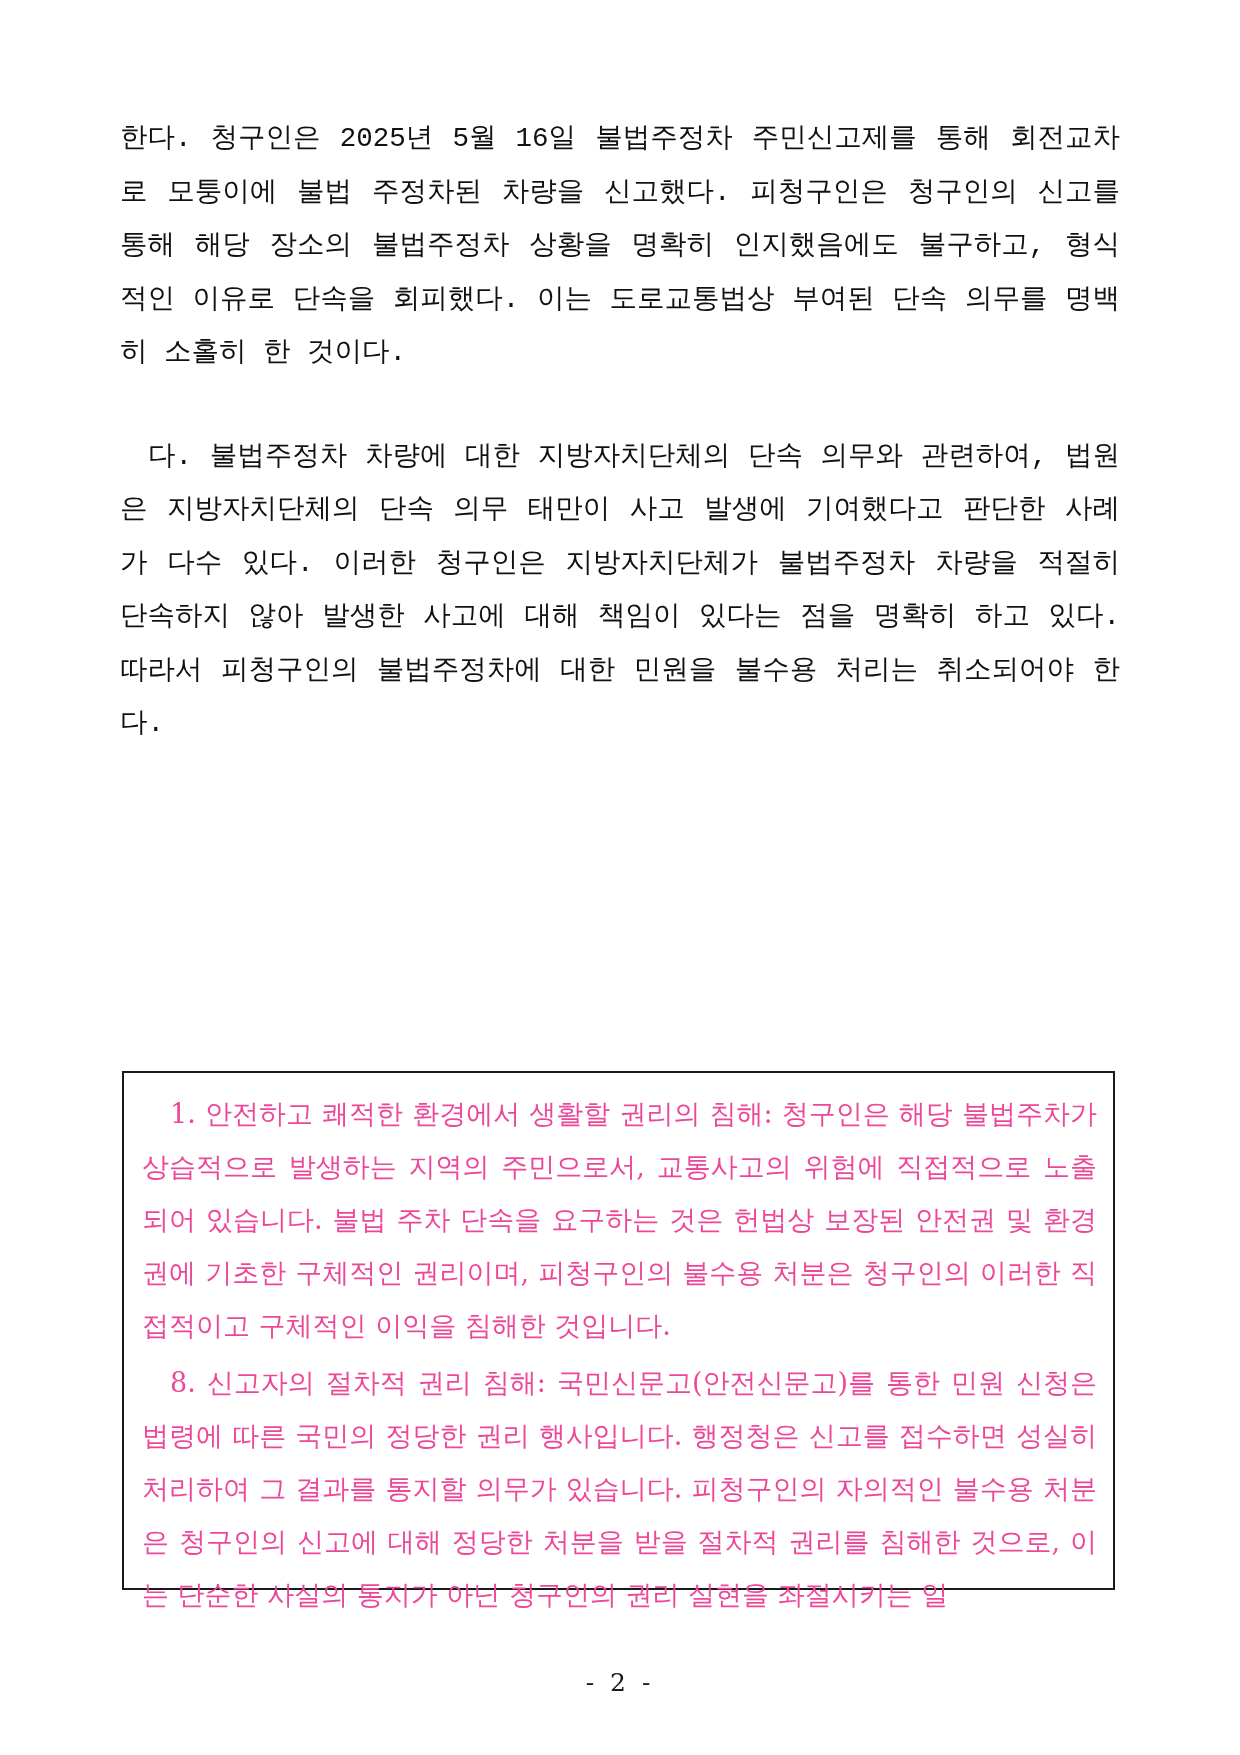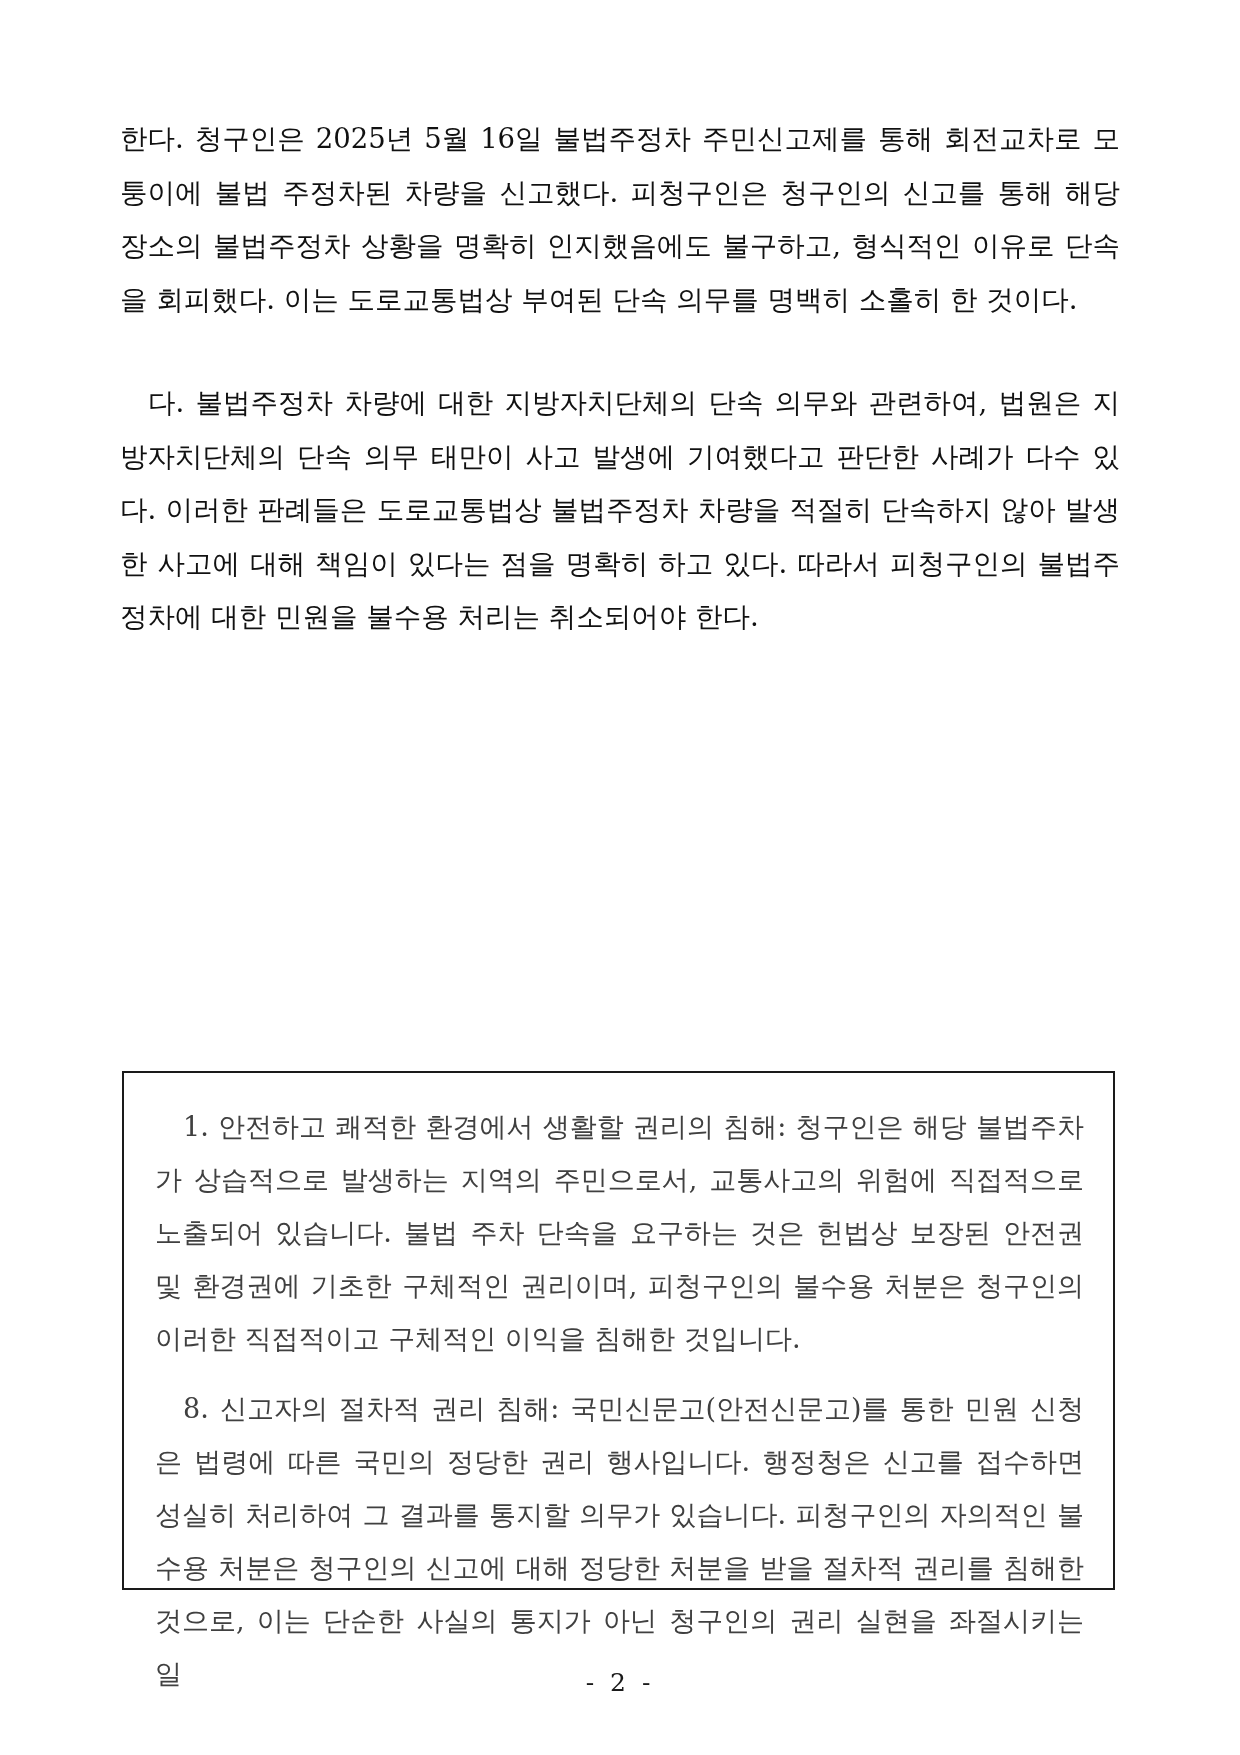--- a/index.html
+++ b/index.html
@@ -37,20 +37,21 @@
   .para {
     font-size: 27.5px;
     line-height: 53.5px;
     text-align: justify;
     text-justify: inter-character;
     text-align-last: left;
     word-break: break-all;
     letter-spacing: 0px;
     margin: 0;
     color: #111;
+    font-family: Liberation Mono, monospace;
   }
 
   .para.indent {
     text-indent: 28px;
   }
   .gap-med   { height: 50px; }
 
   
   .quote-box {
     position: absolute;
@@ -68,23 +69,23 @@
     width: 963px;
   }
 
   .quote-para {
     font-size: 27px;
     line-height: 53px;
     text-align: justify;
     text-justify: inter-character;
     text-align-last: left;
     word-break: break-all;
-    margin: 17px;
+    margin: 4px;
     text-indent: 28px;
-    color: #404040;
+    color: #ec4899;
   }
 
   .footer {
     position: absolute;
     left: 0;
     top: 1668px;
     width: 1240px;
     text-align: center;
     font-size: 25px;
     letter-spacing: 4px;
@@ -96,21 +97,21 @@
 <body>
 
 <div class="page">
 
   <div class="content">
 
     <p class="para">한다. 청구인은 2025년 5월 16일 불법주정차 주민신고제를 통해 회전교차로 모퉁이에 불법 주정차된 차량을 신고했다. 피청구인은 청구인의 신고를 통해 해당 장소의 불법주정차 상황을 명확히 인지했음에도 불구하고, 형식적인 이유로 단속을 회피했다. 이는 도로교통법상 부여된 단속 의무를 명백히 소홀히 한 것이다.</p>
 
     <div class="gap-med"></div>
 
-    <p class="para indent">다. 불법주정차 차량에 대한 지방자치단체의 단속 의무와 관련하여, 법원은 지방자치단체의 단속 의무 태만이 사고 발생에 기여했다고 판단한 사례가 다수 있다. 이러한 판례들은 도로교통법상 불법주정차 차량을 적절히 단속하지 않아 발생한 사고에 대해 책임이 있다는 점을 명확히 하고 있다. 따라서 피청구인의 불법주정차에 대한 민원을 불수용 처리는 취소되어야 한다.</p>
+    <p class="para indent">다. 불법주정차 차량에 대한 지방자치단체의 단속 의무와 관련하여, 법원은 지방자치단체의 단속 의무 태만이 사고 발생에 기여했다고 판단한 사례가 다수 있다. 이러한 청구인은 지방자치단체가 불법주정차 차량을 적절히 단속하지 않아 발생한 사고에 대해 책임이 있다는 점을 명확히 하고 있다. 따라서 피청구인의 불법주정차에 대한 민원을 불수용 처리는 취소되어야 한다.</p>
 
     <div class="gap-med"></div>
 
 
   </div>
 
   <div class="quote-box">
     <div class="quote-inner">
       <p class="quote-para">1. 안전하고 쾌적한 환경에서 생활할 권리의 침해: 청구인은 해당 불법주차가 상습적으로 발생하는 지역의 주민으로서, 교통사고의 위험에 직접적으로 노출되어 있습니다. 불법 주차 단속을 요구하는 것은 헌법상 보장된 안전권 및 환경권에 기초한 구체적인 권리이며, 피청구인의 불수용 처분은 청구인의 이러한 직접적이고 구체적인 이익을 침해한 것입니다.</p>
       <p class="quote-para">8. 신고자의 절차적 권리 침해: 국민신문고(안전신문고)를 통한 민원 신청은 법령에 따른 국민의 정당한 권리 행사입니다. 행정청은 신고를 접수하면 성실히 처리하여 그 결과를 통지할 의무가 있습니다. 피청구인의 자의적인 불수용 처분은 청구인의 신고에 대해 정당한 처분을 받을 절차적 권리를 침해한 것으로, 이는 단순한 사실의 통지가 아닌 청구인의 권리 실현을 좌절시키는 일</p>

